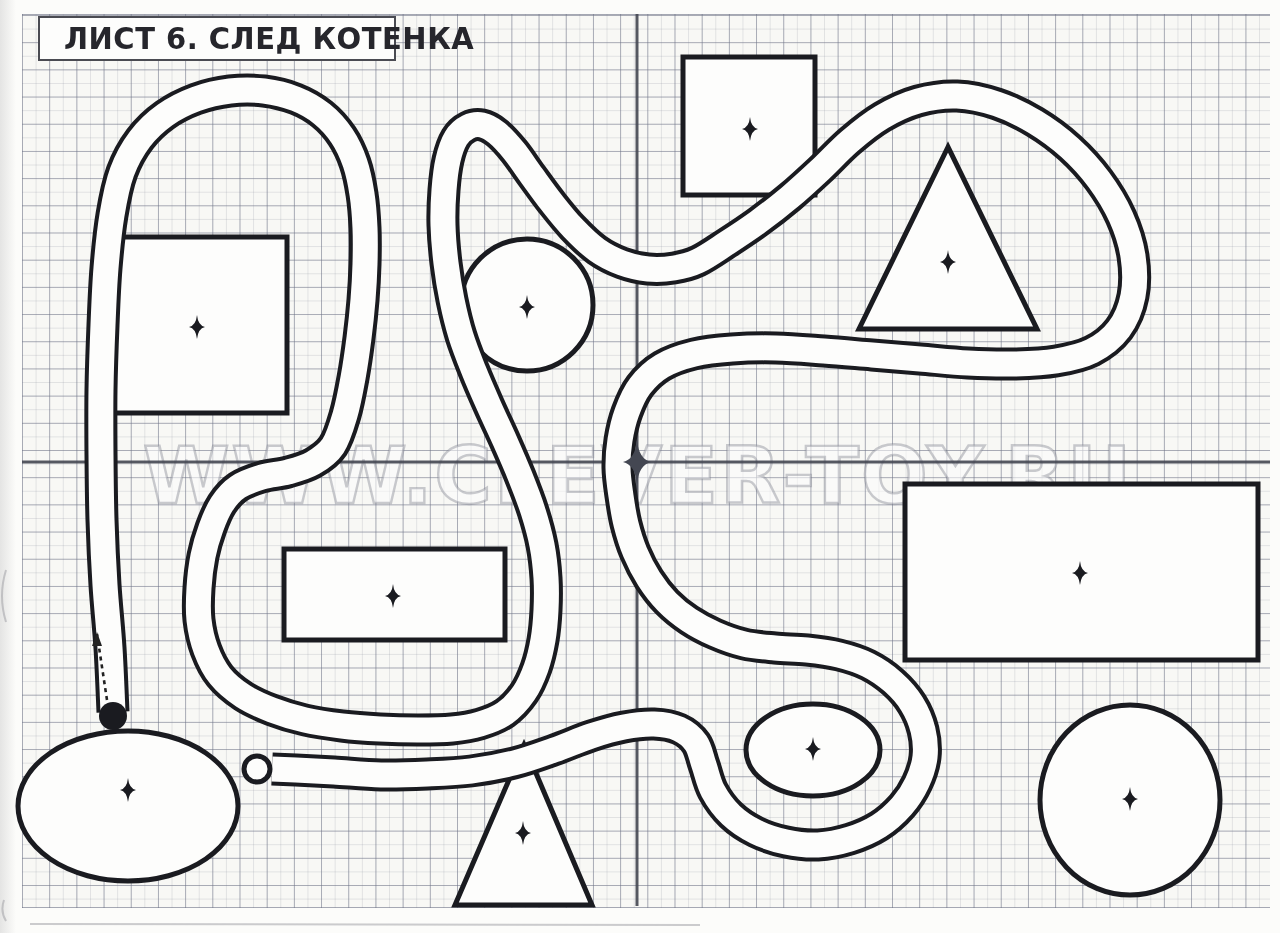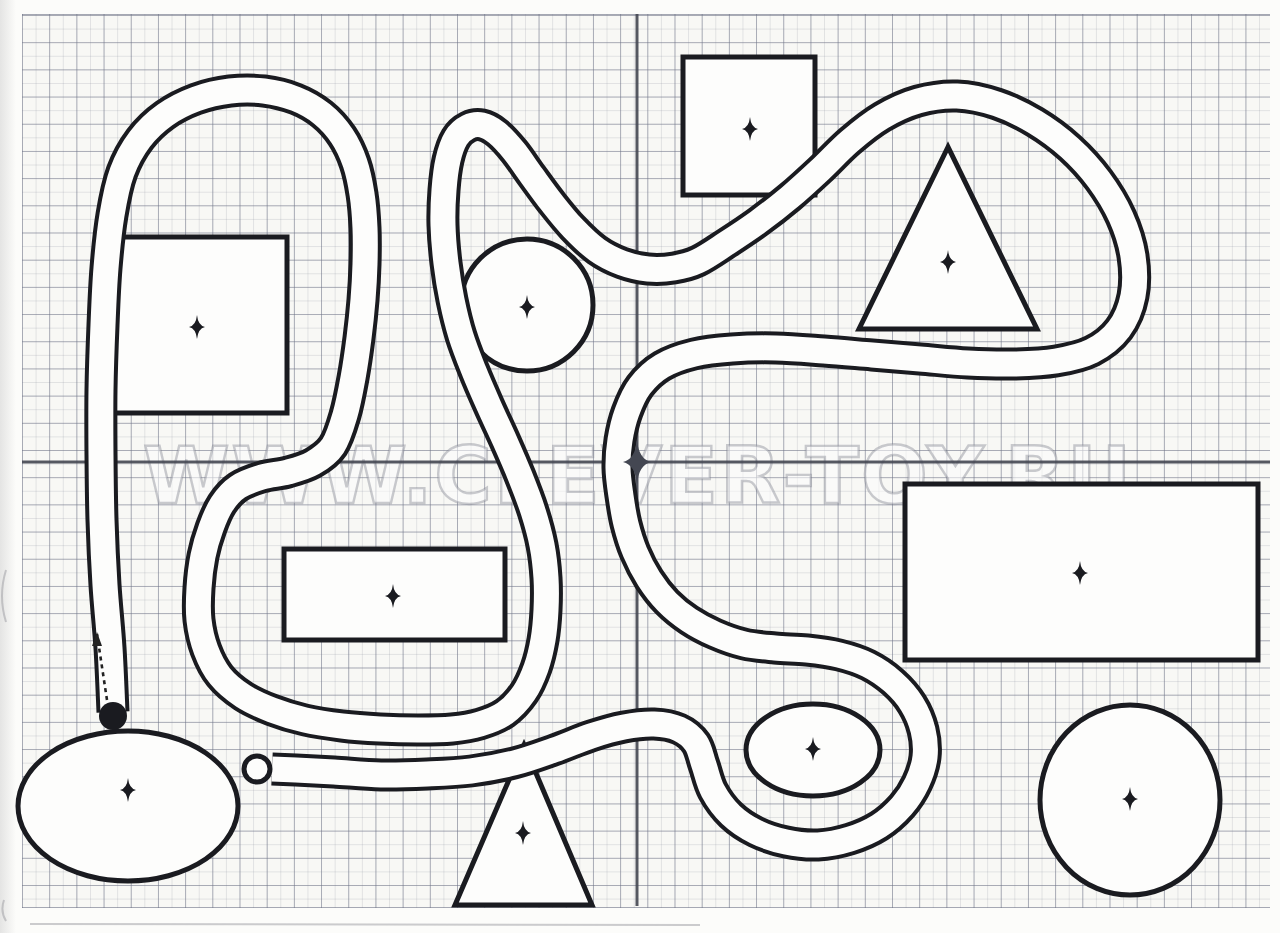--- a/index.html
+++ b/index.html
@@ -91,13 +91,16 @@
         <polygon points="92,646 97,632 102,646" fill="#222"></polygon>
         <path d="M 637 440 Q 638.82 459.14 651 462 Q 638.82 464.86 637 484 Q 635.18 464.86 623 462 Q 635.18 459.14 637 440 Z" fill="#444752"></path>
       </g>
     <g id="g-artifacts">
         <path d="M6,570 Q-2,596 6,622" fill="none" stroke="#9a9aa0" stroke-width="2" opacity="0.5"></path>
         <path d="M4,900 Q0,911 6,921" fill="none" stroke="#9a9aa0" stroke-width="2" opacity="0.5"></path>
         <path d="M30,924 L700,925" fill="none" stroke="#9a9aa0" stroke-width="2" opacity="0.5"></path>
       </g>
   </svg>
 
+  <div class="title-box">
+    <span>ЛИСТ 6. СЛЕД КОТЕНКА</span>
+  </div>
 </div>
 
 </body></html>

